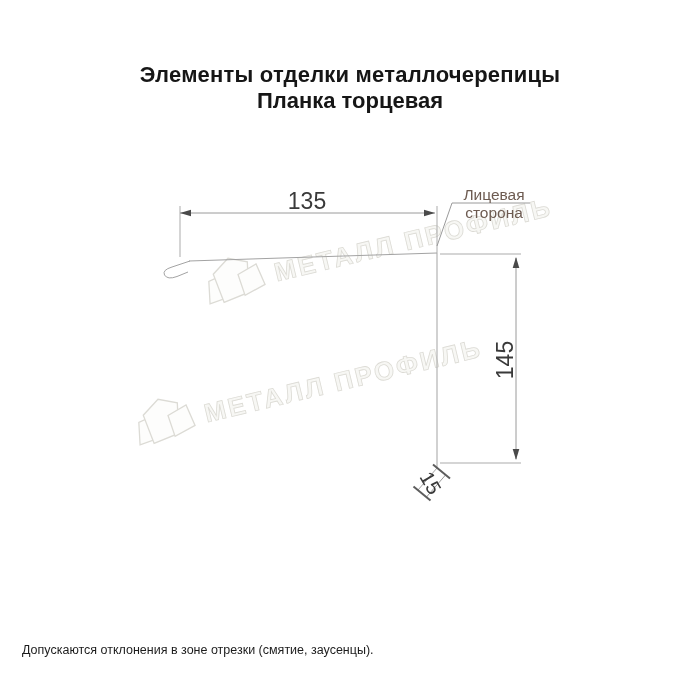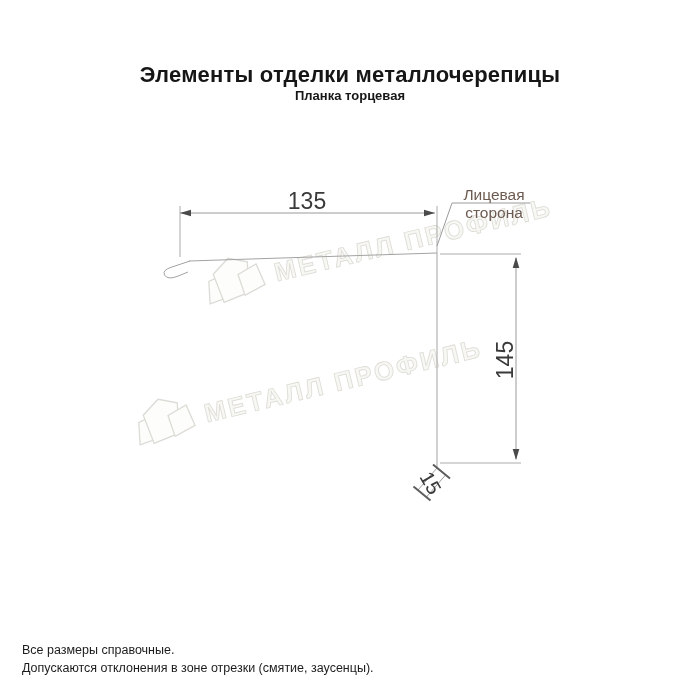--- a/index.html
+++ b/index.html
@@ -2,21 +2,21 @@
 <html><head>
 <meta charset="utf-8">
 <style>
   html,body{margin:0;padding:0;background:#ffffff;}
   #page{
     position:relative;width:700px;height:700px;background:#ffffff;overflow:hidden;
     font-family:"Liberation Sans", sans-serif;
   }
   .hdr{position:absolute;left:0;width:700px;text-align:center;color:#161616;}
   #main-title{top:26px;font-size:22px;font-weight:bold;letter-spacing:0.2px;margin-top:36px;}
-  #product-name{top:88px;font-size:13px;font-weight:bold;}
+  #product-name{top:88px;font-size:22px;font-weight:bold;}
   #product-code{top:112px;font-size:19px;font-weight:bold;}
   #footer{position:absolute;left:22px;top:641px;color:#1c1c1c;font-size:12.5px;line-height:18px;}
   svg{position:absolute;top:0;left:0;}
   .draw-line{stroke:#a3a3a3;stroke-width:1;fill:none;}
   .dim-line{stroke:#9a9a9a;stroke-width:1;fill:none;}
   .ext-line{stroke:#ababab;stroke-width:1;fill:none;}
   .arrow{fill:#4a4a4a;stroke:none;}
   .tick{stroke:#5d5d5d;stroke-width:2;fill:none;}
   .dim-text{fill:#3a3a3a;font-size:23px;font-family:"Liberation Sans",sans-serif;}
   .dim-text-small{fill:#3a3a3a;font-size:20px;font-family:"Liberation Sans",sans-serif;}
@@ -92,17 +92,16 @@
     <g>
       <line class="leader" x1="452" y1="203" x2="530" y2="203"></line>
       <line class="leader" x1="452" y1="203" x2="437" y2="246"></line>
       <text class="face-label" x="494" y="200" text-anchor="middle">Лицевая</text>
       <text class="face-label" x="494" y="218" text-anchor="middle">сторона</text>
     </g>
 
   </svg>
 
   <div id="footer">
-    <div>Все размеры справочные.</div>
     <div>Допускаются отклонения в зоне отрезки (смятие, заусенцы).</div>
   </div>
 
 </div>
 
 </body></html>

